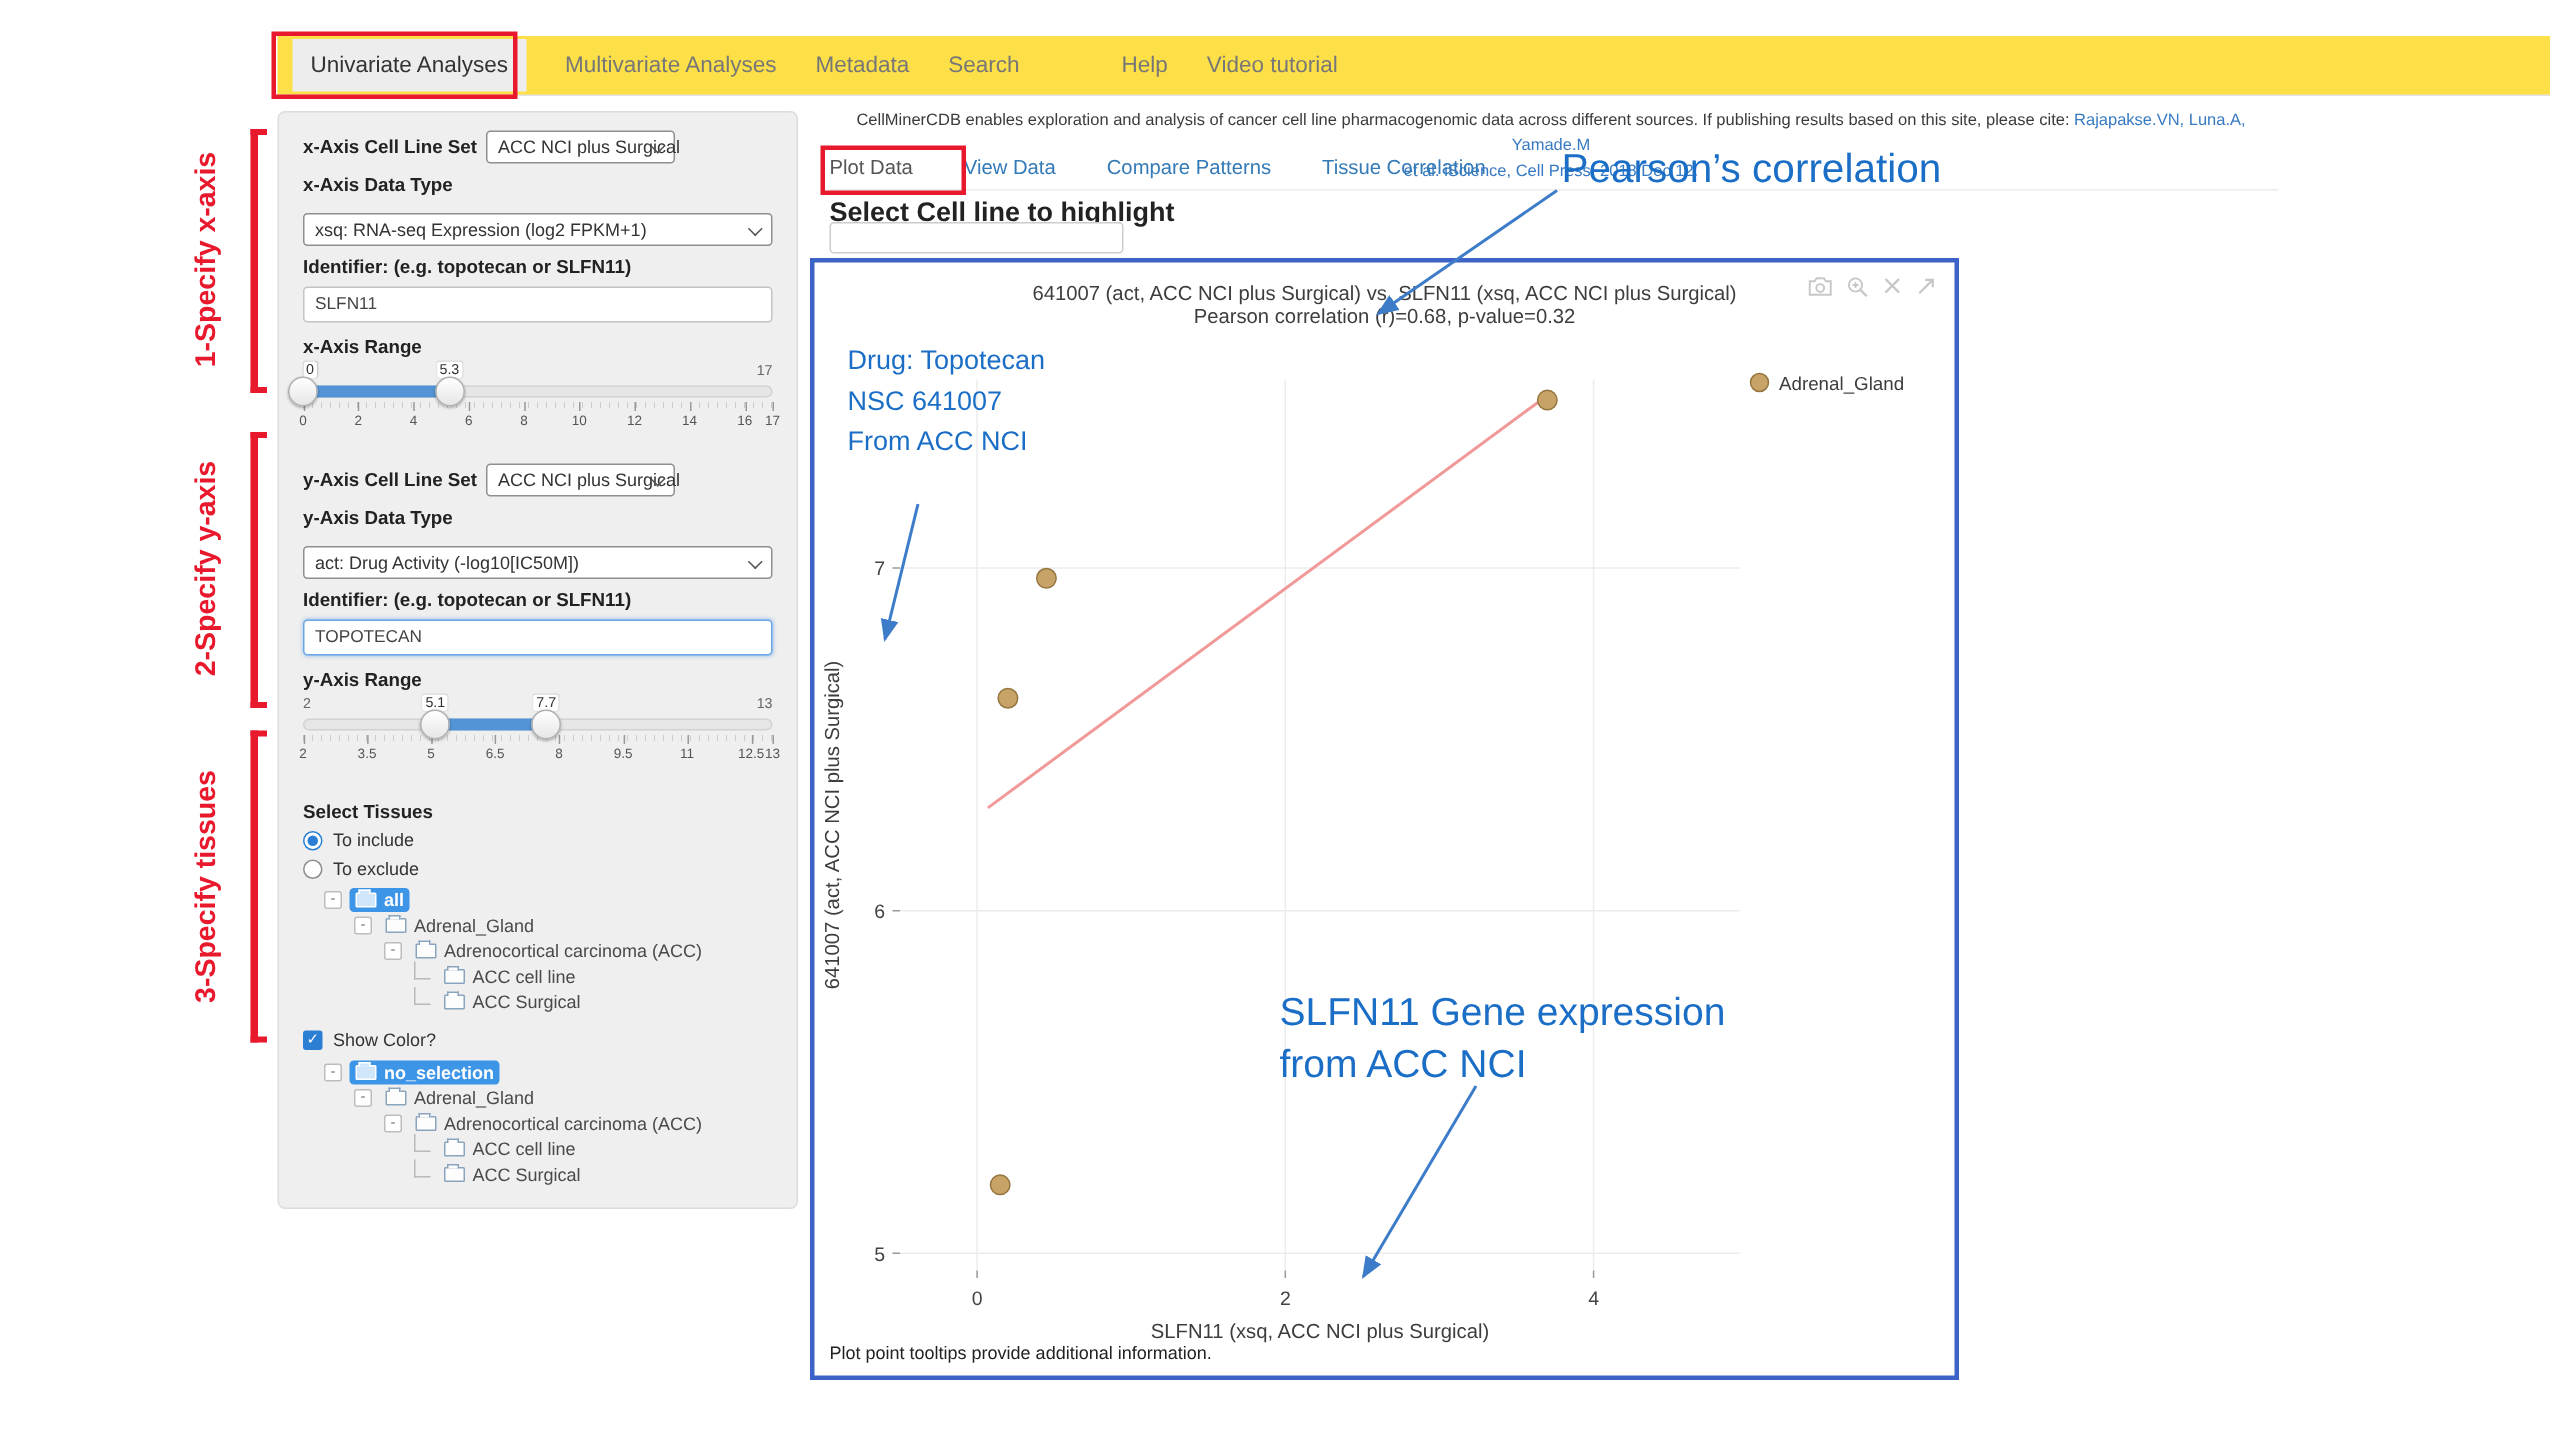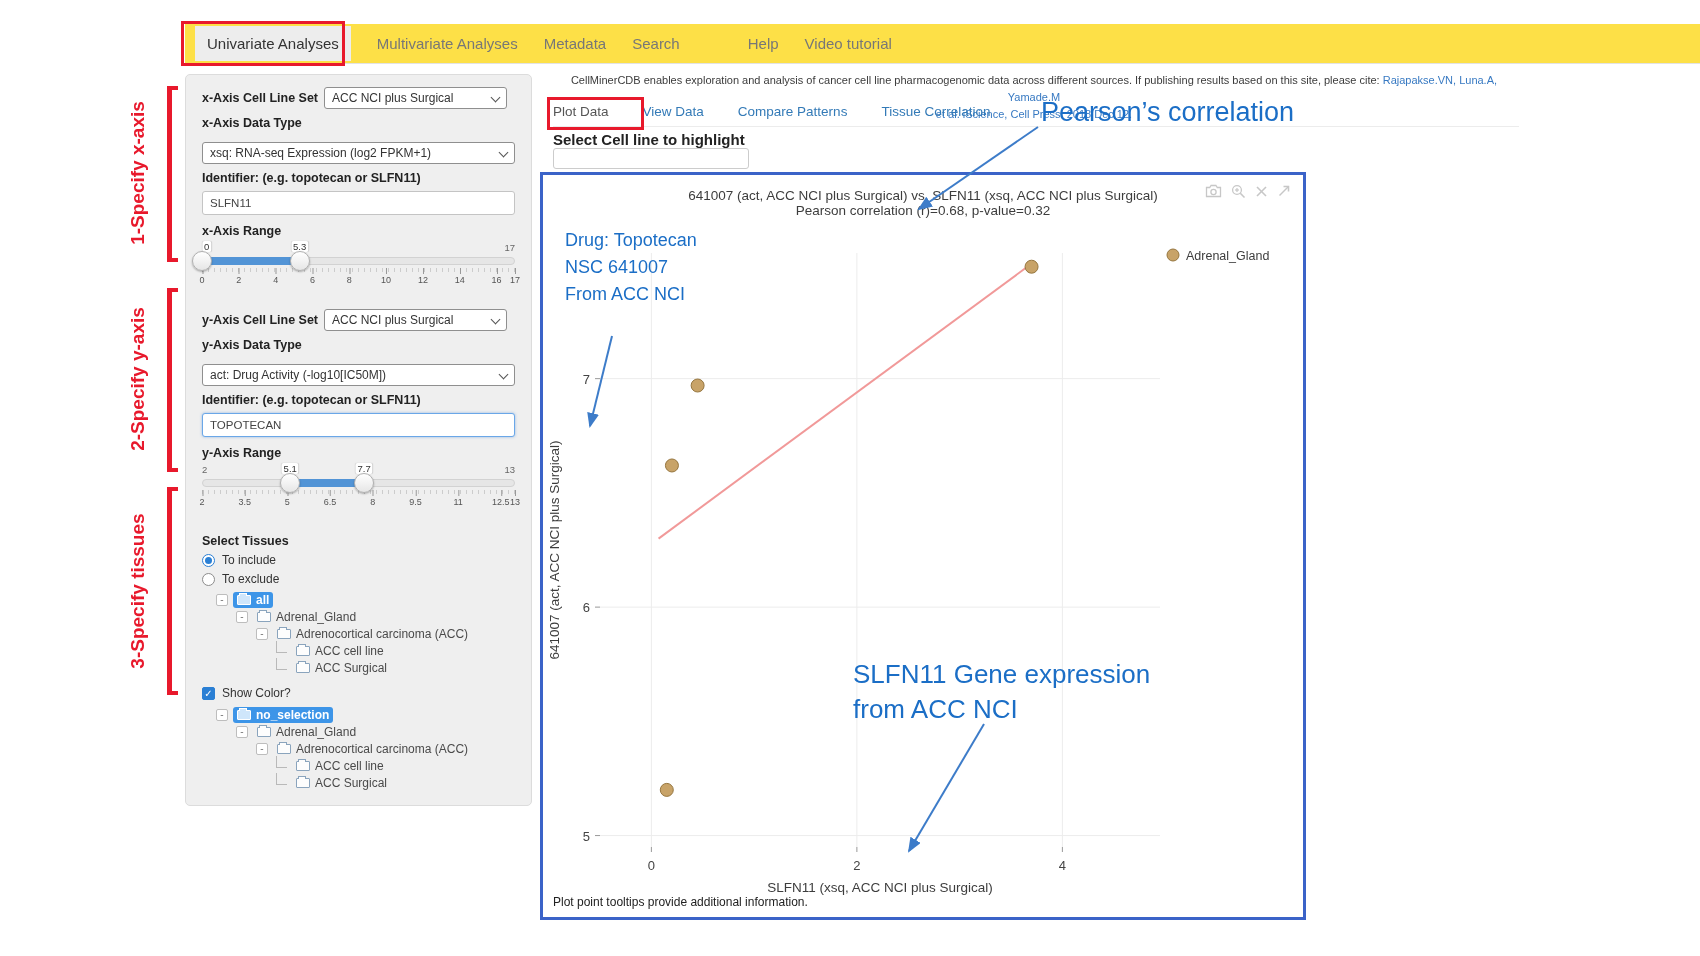--- a/index.html
+++ b/index.html
@@ -23,21 +23,21 @@
   #rot-1 { left:38px; top:162px; }
   #rot-2 { left:38px; top:368px; }
   #rot-3 { left:38px; top:580px; }
 
   
   .sidebar { position:absolute; left:185px; top:74px; width:347px; background:#efefef; border:1px solid #dcdcdc; border-radius:5px; padding:12px 16px 14px 16px; font-size:12px; color:#333; }
   .f-label { font-weight:bold; font-size:12.5px; color:#222; margin:7px 0 3px; }
   .inline-row { display:flex; align-items:center; gap:6px; margin-bottom:2px; }
   .inline-row .f-label { margin:0; }
   .select { background:#fff; border:1px solid #8f8f8f; border-radius:3px; height:22px; display:flex; align-items:center; padding:0 20px 0 7px; font-size:12px; position:relative; cursor:pointer; white-space:nowrap; }
-  .select.inline { width:183px; }
+  .select.inline { width:126px; }
   .select.full { width:100%; margin:12px 0 1px;text-align:right; }
   .chev { position:absolute; right:7px; top:6px; width:7px; height:7px; border-right:1.6px solid #555; border-bottom:1.6px solid #555; transform:rotate(45deg); }
   .text-input { width:100%; height:24px; border:1px solid #c4c4c4; border-radius:3px; background:#fff; font-size:11.5px; padding:0 7px; margin:3px 0 2px; font-family:"Liberation Sans",sans-serif; color:#444; }
   .text-input.focused { border:1.5px solid #6aa7e8; box-shadow:0 0 3px rgba(90,150,220,.6); }
 
   
   .slider { position:relative; height:48px; margin-top:3px; }
   .sl-bubble { position:absolute; top:0; font-size:9.5px; color:#333; background:#fff; padding:0 2px; border-radius:2px; transform:translateX(-50%); box-shadow:0 0 1px #bbb; }
   .sl-minmax { position:absolute; top:1px; font-size:9.5px; color:#666; }
   .sl-track { position:absolute; top:16px; left:0; right:0; height:8px; background:#e6e6e6; border:1px solid #d2d2d2; border-radius:4px; }
@@ -65,21 +65,21 @@
   .folder-icon::before { content:''; position:absolute; top:-3px; left:1px; width:6px; height:2px; border:1px solid #8aa4bd; border-bottom:none; background:#fdfdfd; }
   .folder-icon.sel { background:#cfe6fb; border-color:#fff; }
   .folder-icon.sel::before { background:#cfe6fb; border-color:#fff; }
 
   
   .description { position:absolute; left:545px; top:72px; width:978px; font-size:11px; line-height:1.55; color:#3b3b3b; text-align:center; }
   .link-blue { color:#3779c2; cursor:pointer; }
   .tabs { position:absolute; left:553px; top:104px; width:966px; display:flex; gap:34px; font-size:13.5px; padding-bottom:7px; border-bottom:1px solid #ececec; }
   .tab { color:#337ab7; cursor:pointer; white-space:nowrap; }
   .tab.active { color:#555; }
-  .highlight-label { position:absolute; left:553px; top:131px; font-weight:bold; font-size:15px; color:#222; }
+  .highlight-label { position:absolute; left:553px; top:131px; font-weight:bold; font-size:18px; color:#222; }
   .highlight-input { position:absolute; left:553px; top:148px; width:196px; height:21px; border:1px solid #ccc; border-radius:3px; background:#fff; font-size:12px; padding:0 6px; font-family:"Liberation Sans",sans-serif; }
 
   .ann { position:absolute; color:#1b6ec6; font-weight:normal; z-index:30; }
   #ann-pearson { left:1041px; top:95px;  font-size:27px; line-height:1.3; }
   #ann-drug    { left:22px;   top:52px;  font-size:18px; line-height:1.5; }
   #ann-gene    { left:310px;  top:482px; font-size:26px; line-height:1.35; }
 
   
   .plot-panel { position:absolute; left:540px; top:172px; width:766px; height:748px; border:3px solid #3b63c8; background:#fff; }
   .plot-title, .plot-subtitle { text-align:center; font-size:13.5px; color:#3d3d3d; }

